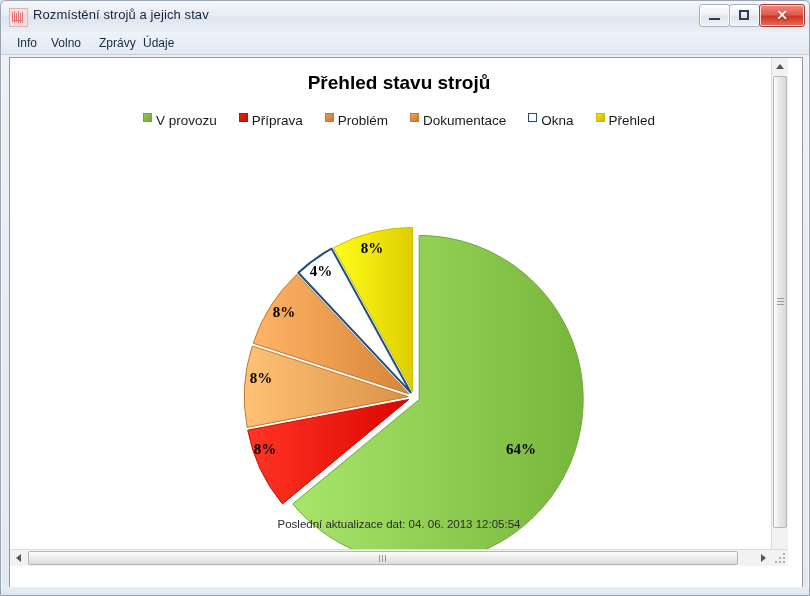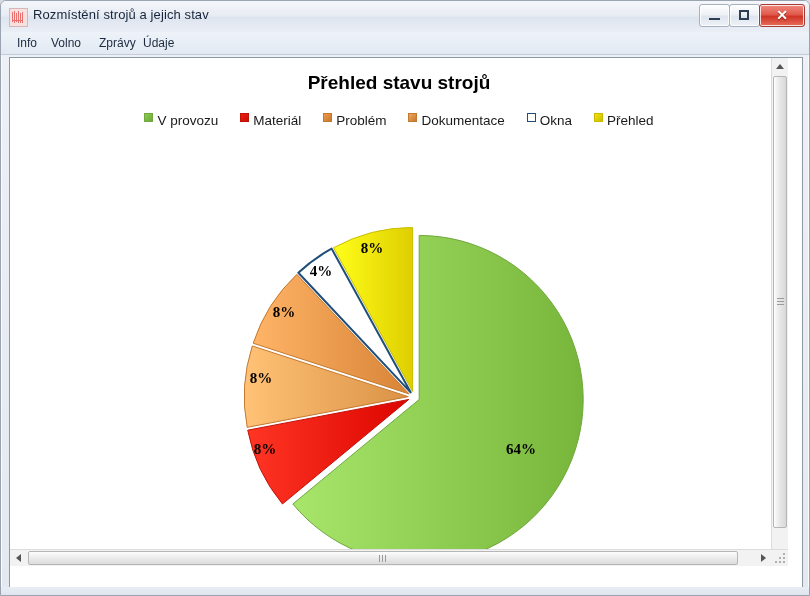--- a/index.html
+++ b/index.html
@@ -220,21 +220,21 @@
 
       <div id="chart-title">Přehled stavu strojů</div>
 
       <div id="legend">
           <div class="legend-item">
             <span class="legend-swatch" style="background: linear-gradient(135deg, rgb(141, 203, 81) 0%, rgb(111, 168, 60) 100%); border-color: rgb(111, 168, 60);"></span>
             <span class="legend-label">V provozu</span>
           </div>
           <div class="legend-item">
             <span class="legend-swatch" style="background: linear-gradient(135deg, rgb(242, 27, 10) 0%, rgb(194, 18, 8) 100%); border-color: rgb(194, 18, 8);"></span>
-            <span class="legend-label">Materiál</span>
+            <span class="legend-label">Příprava</span>
           </div>
           <div class="legend-item">
             <span class="legend-swatch" style="background: linear-gradient(135deg, rgb(238, 154, 77) 0%, rgb(196, 121, 47) 100%); border-color: rgb(196, 121, 47);"></span>
             <span class="legend-label">Problém</span>
           </div>
           <div class="legend-item">
             <span class="legend-swatch" style="background: linear-gradient(135deg, rgb(240, 168, 92) 0%, rgb(196, 121, 47) 100%); border-color: rgb(196, 121, 47);"></span>
             <span class="legend-label">Dokumentace</span>
           </div>
           <div class="legend-item">
@@ -279,20 +279,21 @@
             <path d="M 402.5725200476737 333.44033265512167 L 323.5649174949923 189.72603712792812 A 164 164 0 0 1 402.57252004767366 169.44033265512167 Z" fill="url(#g5)" stroke="#C9BC00" stroke-width="1" stroke-linejoin="round"></path>
             <text x="511" y="396" text-anchor="middle" font-family="&quot;Liberation Serif&quot;, serif" font-size="15" font-weight="bold" fill="#000">64%</text>
             <text x="255" y="396" text-anchor="middle" font-family="&quot;Liberation Serif&quot;, serif" font-size="15" font-weight="bold" fill="#000">8%</text>
             <text x="251" y="325" text-anchor="middle" font-family="&quot;Liberation Serif&quot;, serif" font-size="15" font-weight="bold" fill="#000">8%</text>
             <text x="274" y="259" text-anchor="middle" font-family="&quot;Liberation Serif&quot;, serif" font-size="15" font-weight="bold" fill="#000">8%</text>
             <text x="311" y="218" text-anchor="middle" font-family="&quot;Liberation Serif&quot;, serif" font-size="15" font-weight="bold" fill="#000">4%</text>
             <text x="362" y="195" text-anchor="middle" font-family="&quot;Liberation Serif&quot;, serif" font-size="15" font-weight="bold" fill="#000">8%</text>
           </svg>
       </div>
 
+      <div id="footer-update">Poslední aktualizace dat: 04. 06. 2013  12:05:54</div>
       <div id="footer-brand">Informační systém myGEM ®  www.gemco.cz</div>
 
       <div id="vscroll">
         <div class="sb-arrow" id="v-up">
           <span class="tri"></span>
         </div>
         <div id="vthumb">
           <span class="grip">
               <i></i>
               <i></i>

